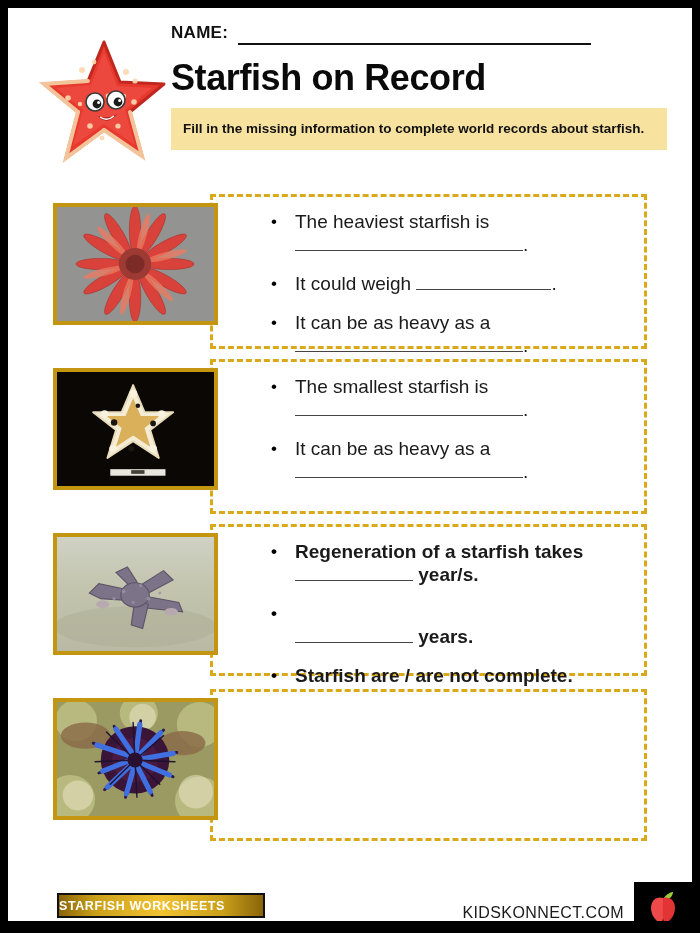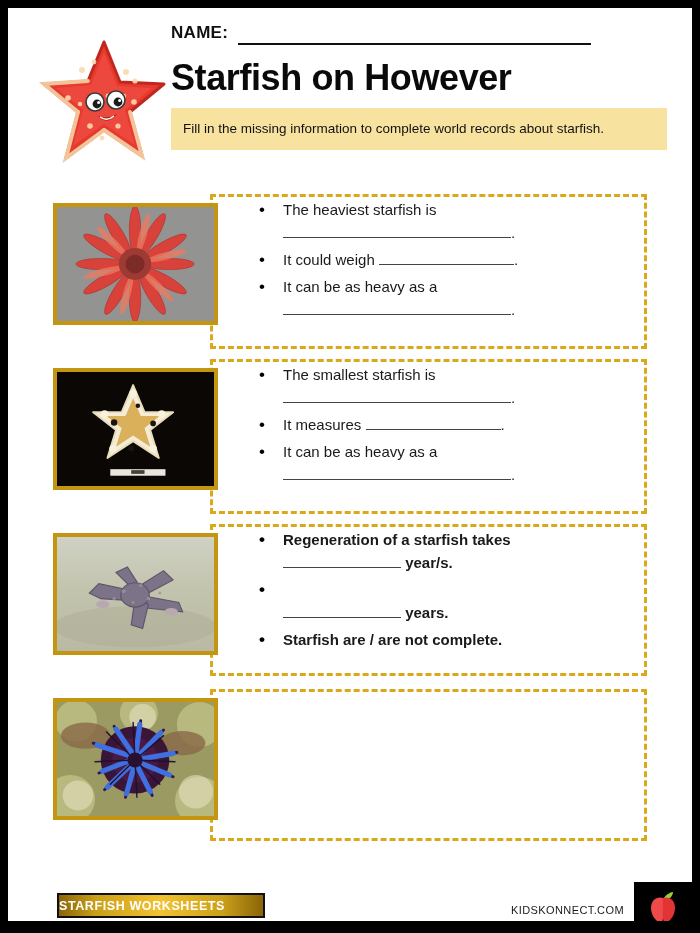--- a/index.html
+++ b/index.html
@@ -44,21 +44,21 @@
     letter-spacing:-0.4px;line-height:42px;white-space:nowrap;
   }
 
   .instructions{
     position:absolute;left:163px;top:100px;width:496px;
     background:#f8e2a0;
     padding:11px 12px 12px 12px;
     box-sizing:border-box;
   }
   .instructions p{
-    margin:0;font-size:13.5px;font-weight:normal;color:#111;
+    margin:0;font-size:13.5px;font-weight:bold;color:#111;
     text-align:justify;line-height:19px;
   }
 
   
   .row{position:absolute;left:0;width:684px;}
   .row-1{top:186px;height:155px;}
   .row-2{top:351px;height:155px;}
   .row-3{top:516px;height:152px;}
   .row-4{top:681px;height:152px;}
 
@@ -80,23 +80,23 @@
     z-index:1;
   }
 
   ul.bullets{
     position:absolute;left:245px;top:0;width:390px;
     margin:0;padding:0;list-style:none;
     z-index:2;
   }
   ul.bullets li{
     position:relative;
-    font-size:15px;color:#1a1a1a;line-height:23px;
+    font-size:19px;color:#1a1a1a;line-height:23px;
     padding-left:26px;
-    margin:4px;
+    margin:16px;
   }
   ul.bullets li:before{
     content:"\2022";
     position:absolute;left:2px;top:0;
     font-size:17px;line-height:23px;color:#000;
   }
   .blank{
     display:inline-block;
     border-bottom:1.5px solid #444;
     vertical-align:baseline;
@@ -117,21 +117,21 @@
     position:absolute;left:49px;top:885px;width:208px;height:25px;
     border:2px solid #111;box-sizing:border-box;
     background:linear-gradient(to right,#8a6508 0%,#caa01a 18%,#f2c230 50%,#caa01a 80%,#8a6508 100%);
     display:flex;align-items:center;
   }
   .banner span{
     font-size:12.5px;font-weight:bold;color:#ffffff;letter-spacing:0.6px;
   }
   .kk{
     position:absolute;right:68px;top:896px;
-    font-size:11px;color:#1a1a1a;letter-spacing:0.4px;
+    font-size:16px;color:#1a1a1a;letter-spacing:0.4px;
   }
   .apple-box{
     position:absolute;right:0;top:874px;width:58px;height:51px;
     background:#000;
   }
   .apple-box svg{display:block;margin:9px auto 0;}
   .footbar{
     position:absolute;left:0;right:0;bottom:0;height:12px;background:#000;
   }
 </style>
@@ -173,21 +173,21 @@
           <path d="M62 83 Q69 88 76 82" fill="none" stroke="#ffffff" stroke-width="1.4"></path>
         </g>
       </svg>
     </div>
 
     <div class="name-row">
       <div class="name-label">NAME:</div>
       <div class="name-line"></div>
     </div>
 
-    <div class="title">Starfish on However</div>
+    <div class="title">Starfish on Record</div>
 
     <div class="instructions">
       <p>Fill in the missing information to complete world records about starfish.</p>
     </div>
 
     <div class="row row-1">
       <div class="dashbox"></div>
       <div class="photo">
         <svg viewBox="0 0 165 122" preserveAspectRatio="none" xmlns="http://www.w3.org/2000/svg">
           <rect width="165" height="122" fill="#8d8d8d"></rect>
@@ -295,24 +295,20 @@
             </g>
           </g>
           <rect x="56" y="104" width="58" height="7" fill="#e9e6de"></rect>
           <rect x="78" y="105" width="14" height="4" fill="#46403a"></rect>
         </svg>
       </div>
       <ul class="bullets r2">
         <li>
           <span>The smallest starfish is</span><br>
           <span class="blank b-long"></span><span>.</span>
-        </li>
-        <li>
-          <span>It measures</span>
-          <span class="blank b-mid"></span><span>.</span>
         </li>
         <li>
           <span>It can be as heavy as a</span><br>
           <span class="blank b-long"></span><span>.</span>
         </li>
       </ul>
     </div>
 
     <div class="row row-3">
       <div class="dashbox"></div>

